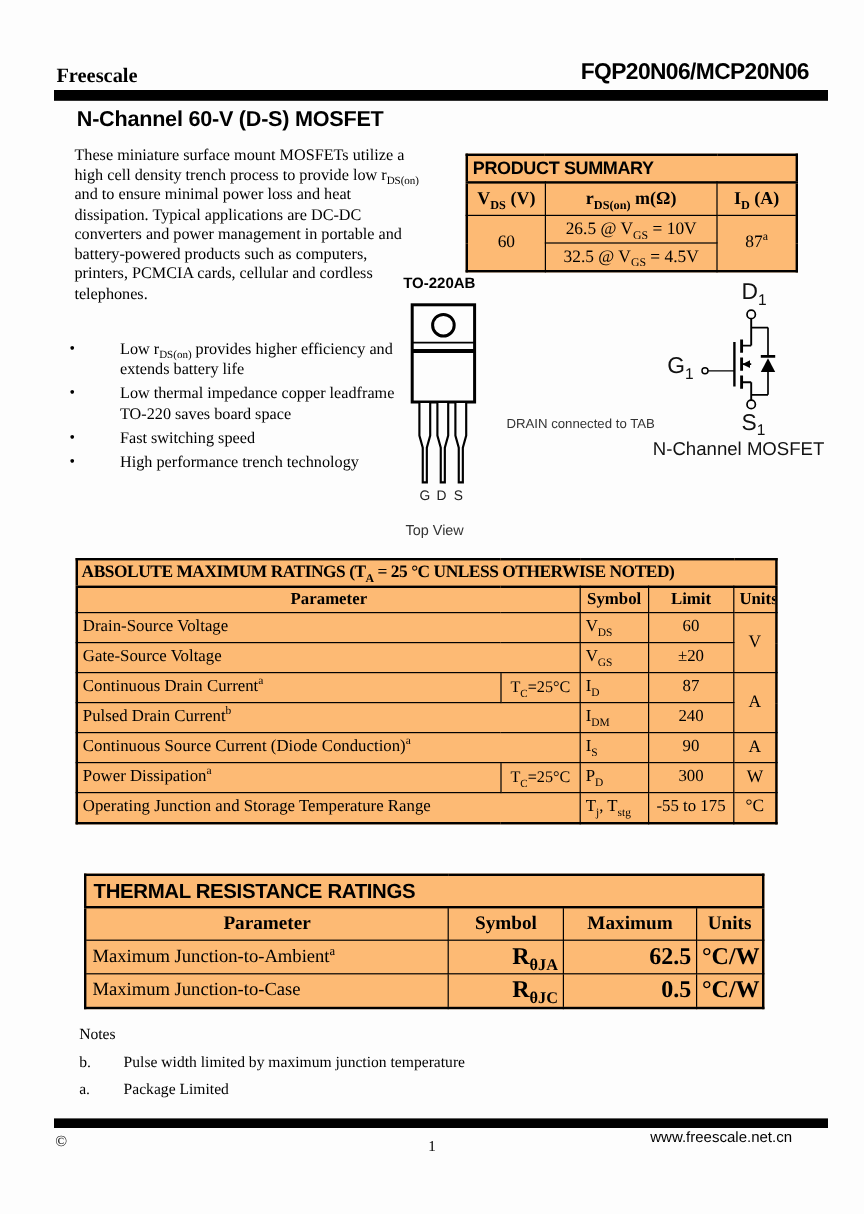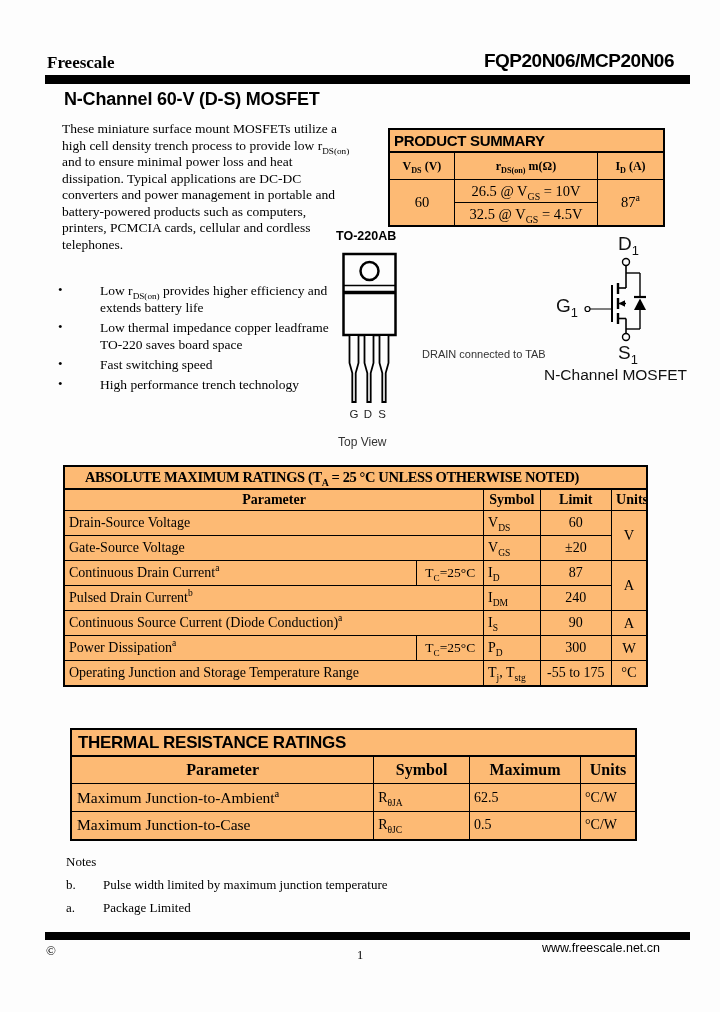--- a/index.html
+++ b/index.html
@@ -29,55 +29,55 @@
   
   table.dtable { border-collapse:collapse; table-layout:fixed; background:#fdba74; }
   table.dtable td { border:1.5px solid #000; padding:0 4px; overflow:hidden; }
   table.dtable { border:2.5px solid #000; }
   .tbl-title { font-family:"Liberation Sans",sans-serif; font-weight:bold; border-bottom-width:2px !important; }
   .th { font-weight:bold; text-align:center; }
 
   
   .ps-table { left:388px; top:128px; width:277px; }
   .ps-table .tbl-title { font-size:15px; letter-spacing:-0.3px; height:21px; }
-  .ps-table .th { font-size:12px; height:26px; }
+  .ps-table .th { font-size:15px; height:26px; }
   .ps-table .val { font-size:14.5px; text-align:center; height:22px; }
 
   
   .pkg-label { left:336px; top:229px; font-family:"Liberation Sans",sans-serif; font-size:12.5px; font-weight:bold; }
   .pkg-svg { left:330px; top:243px; }
   .pin { top:408px; width:14px; text-align:center; font-family:"Liberation Sans",sans-serif; font-size:11.5px; color:#222; }
   .pin-g { left:347px; } .pin-d { left:361px; } .pin-s { left:375px; }
   .top-view { left:338px; top:435px; font-family:"Liberation Sans",sans-serif; font-size:12px; color:#333; }
   .drain-note { left:422px; top:348px; font-family:"Liberation Sans",sans-serif; font-size:11px; color:#333; }
 
   
   .sym-svg { left:545px; top:233px; }
   .sym-lbl { font-family:"Liberation Sans",sans-serif; font-size:19px; color:#111; }
   .lbl-d { left:618px; top:233px; } .lbl-g { left:556px; top:295px; } .lbl-s { left:618px; top:342px; }
   .sym-caption { left:544px; top:366px; font-family:"Liberation Sans",sans-serif; font-size:15.5px; color:#111; }
 
   
   .abs-table { left:63px; top:465px; width:585px; }
-  .abs-table .tbl-title { font-family:"Liberation Serif",serif; font-size:14.5px; letter-spacing:-0.4px; height:21px; padding-left:20px; }
+  .abs-table .tbl-title { font-family:"Liberation Serif",serif; font-size:14.5px; letter-spacing:-0.4px; height:21px; padding-left:3px; }
   .abs-table .th { font-size:14px; height:20px; }
   .abs-table tr.dr { height:25px;padding-left:18px; }
   .abs-table .param { font-size:14px; text-align:left; }
   .abs-table .cond  { font-size:13.5px; text-align:center; }
   .abs-table .sym   { font-size:14px; text-align:left; }
   .abs-table .lim   { font-size:14px; text-align:center; }
   .abs-table .unit  { font-size:14.5px; text-align:center; }
 
   
   .th-table { left:70px; top:728px; width:567px; }
   .th-table .tbl-title { font-size:17px; letter-spacing:-0.3px; height:25px; padding-left:6px; }
   .th-table .th { font-size:16px; height:26px; }
   .th-table tr.dr { height:28px; }
   .th-table .param { font-size:15.5px; text-align:left; padding-left:5px; }
-  .th-table .sym, .th-table .lim, .th-table .unit { font-size:14px; text-align:left; }
+  .th-table .sym, .th-table .lim, .th-table .unit { font-size:20px; text-align:right;font-weight:bold; }
 
   
   .notes { left:66px; top:854px; font-size:13px; }
   .notes .nt { margin-bottom:7px; }
   .notes .nlab { display:inline-block; width:37px; }
 
   
   .frule { left:45px; top:932px; width:645px; height:8px; background:#000; }
   .copyright { left:46px; top:943px; font-size:13px; }
   .page-num { left:0; top:948px; width:720px; text-align:center; font-size:12.5px; }

